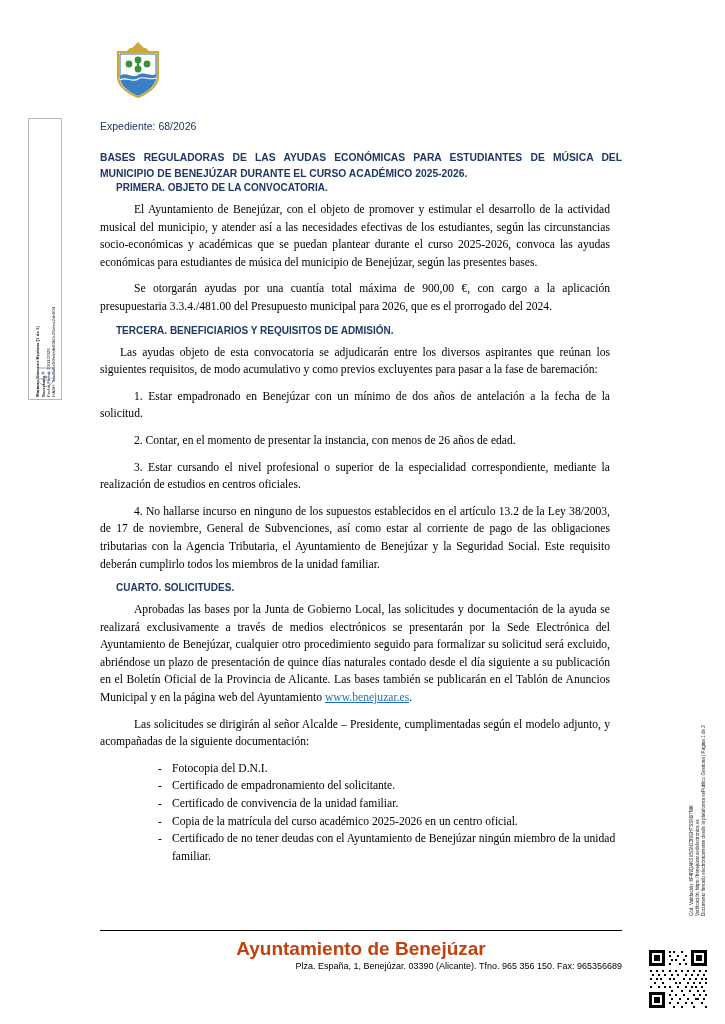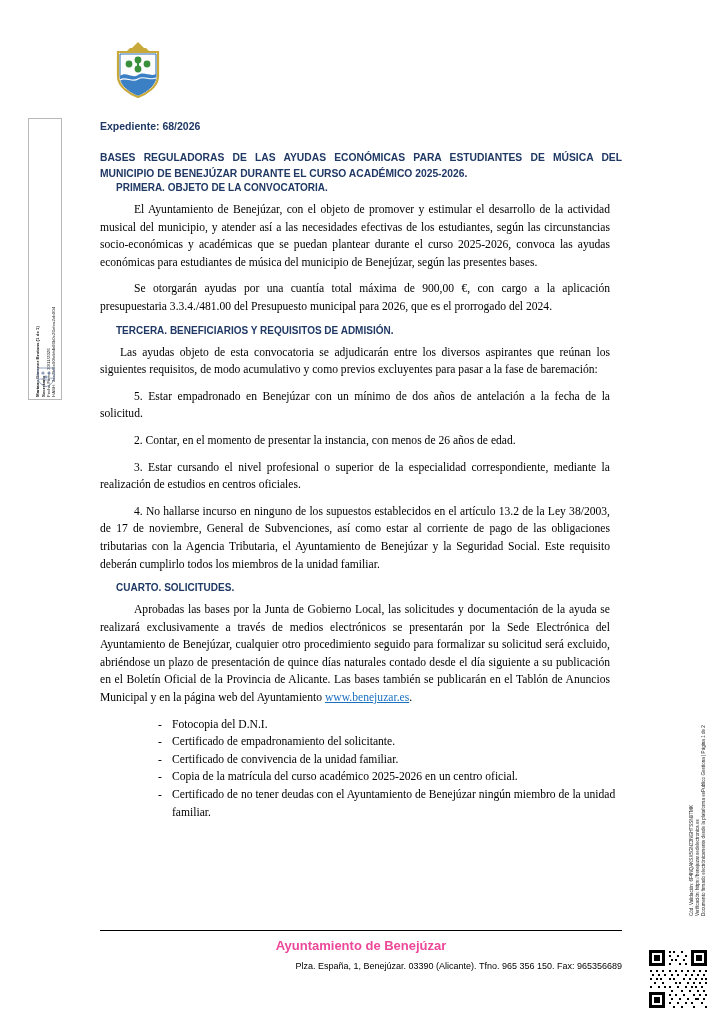--- a/index.html
+++ b/index.html
@@ -111,21 +111,21 @@
 
   
   .doc {
     position: absolute;
     left: 100px;
     top: 120px;
     width: 522px;
   }
   .expediente {
     font-family: "Liberation Sans", sans-serif;
-    font-weight: bold;
+    font-weight: normal;
     font-size: 10.5px;
     color: #1f3864;
     margin-bottom: 18px;
   }
   .doc-title {
     font-family: "Liberation Sans", sans-serif;
     font-weight: bold;
     font-size: 10.3px;
     line-height: 16px;
     color: #1f3864;
@@ -179,22 +179,22 @@
     border-top: 1px solid #000;
   }
   .footer-title {
     position: absolute;
     left: 100px;
     top: 938px;
     width: 522px;
     text-align: center;
     font-family: "Liberation Sans", sans-serif;
     font-weight: bold;
-    font-size: 13px;
-    color: #ec4899;
+    font-size: 19px;
+    color: #c2410c;
   }
   .footer-sub {
     position: absolute;
     left: 100px;
     top: 961px;
     width: 522px;
     text-align: right;
     font-family: "Liberation Sans", sans-serif;
     font-size: 9px;
     color: #000;
@@ -362,28 +362,29 @@
     <div class="doc-title">BASES REGULADORAS DE LAS AYUDAS ECONÓMICAS PARA ESTUDIANTES DE MÚSICA DEL MUNICIPIO DE BENEJÚZAR DURANTE EL CURSO ACADÉMICO 2025-2026.</div>
 
     <div class="sec-head">PRIMERA. OBJETO DE LA CONVOCATORIA.</div>
     <p class="para">El Ayuntamiento de Benejúzar, con el objeto de promover y estimular el desarrollo de la actividad musical del municipio, y atender así a las necesidades efectivas de los estudiantes, según las circunstancias socio-económicas y académicas que se puedan plantear durante el curso 2025-2026, convoca las ayudas económicas para estudiantes de música del municipio de Benejúzar, según las presentes bases.</p>
 
     <p class="para">Se otorgarán ayudas por una cuantía total máxima de 900,00 €, con cargo a la aplicación presupuestaria 3.3.4./481.00 del Presupuesto municipal para 2026, que es el prorrogado del 2024.</p>
 
     <div class="sec-head">TERCERA. BENEFICIARIOS Y REQUISITOS DE ADMISIÓN.</div>
     <p class="para ind-small">Las ayudas objeto de esta convocatoria se adjudicarán entre los diversos aspirantes que reúnan los siguientes requisitos, de modo acumulativo y como previos excluyentes para pasar a la fase de baremación:</p>
 
-    <p class="para">5. Estar empadronado en Benejúzar con un mínimo de dos años de antelación a la fecha de la solicitud.</p>
+    <p class="para">1. Estar empadronado en Benejúzar con un mínimo de dos años de antelación a la fecha de la solicitud.</p>
     <p class="para">2. Contar, en el momento de presentar la instancia, con menos de 26 años de edad.</p>
     <p class="para">3. Estar cursando el nivel profesional o superior de la especialidad correspondiente, mediante la realización de estudios en centros oficiales.</p>
     <p class="para">4. No hallarse incurso en ninguno de los supuestos establecidos en el artículo 13.2 de la Ley 38/2003, de 17 de noviembre, General de Subvenciones, así como estar al corriente de pago de las obligaciones tributarias con la Agencia Tributaria, el Ayuntamiento de Benejúzar y la Seguridad Social. Este requisito deberán cumplirlo todos los miembros de la unidad familiar.</p>
 
     <div class="sec-head">CUARTO. SOLICITUDES.</div>
     <p class="para"><span>Aprobadas las bases por la Junta de Gobierno Local, las solicitudes y documentación de la ayuda se realizará exclusivamente a través de medios electrónicos se presentarán por la Sede Electrónica del Ayuntamiento de Benejúzar, cualquier otro procedimiento seguido para formalizar su solicitud será excluido, abriéndose un plazo de presentación de quince días naturales contado desde el día siguiente a su publicación en el Boletín Oficial de la Provincia de Alicante. Las bases también se publicarán en el Tablón de Anuncios Municipal y en la página web del Ayuntamiento </span><a class="link" href="#">www.benejuzar.es</a><span>.</span></p>
 
+    <p class="para">Las solicitudes se dirigirán al señor Alcalde – Presidente, cumplimentadas según el modelo adjunto, y acompañadas de la siguiente documentación:</p>
 
     <ul class="doclist">
       <li>Fotocopia del D.N.I.</li>
       <li>Certificado de empadronamiento del solicitante.</li>
       <li>Certificado de convivencia de la unidad familiar.</li>
       <li>Copia de la matrícula del curso académico 2025-2026 en un centro oficial.</li>
       <li>Certificado de no tener deudas con el Ayuntamiento de Benejúzar ningún miembro de la unidad familiar.</li>
     </ul>
   </div>
 

